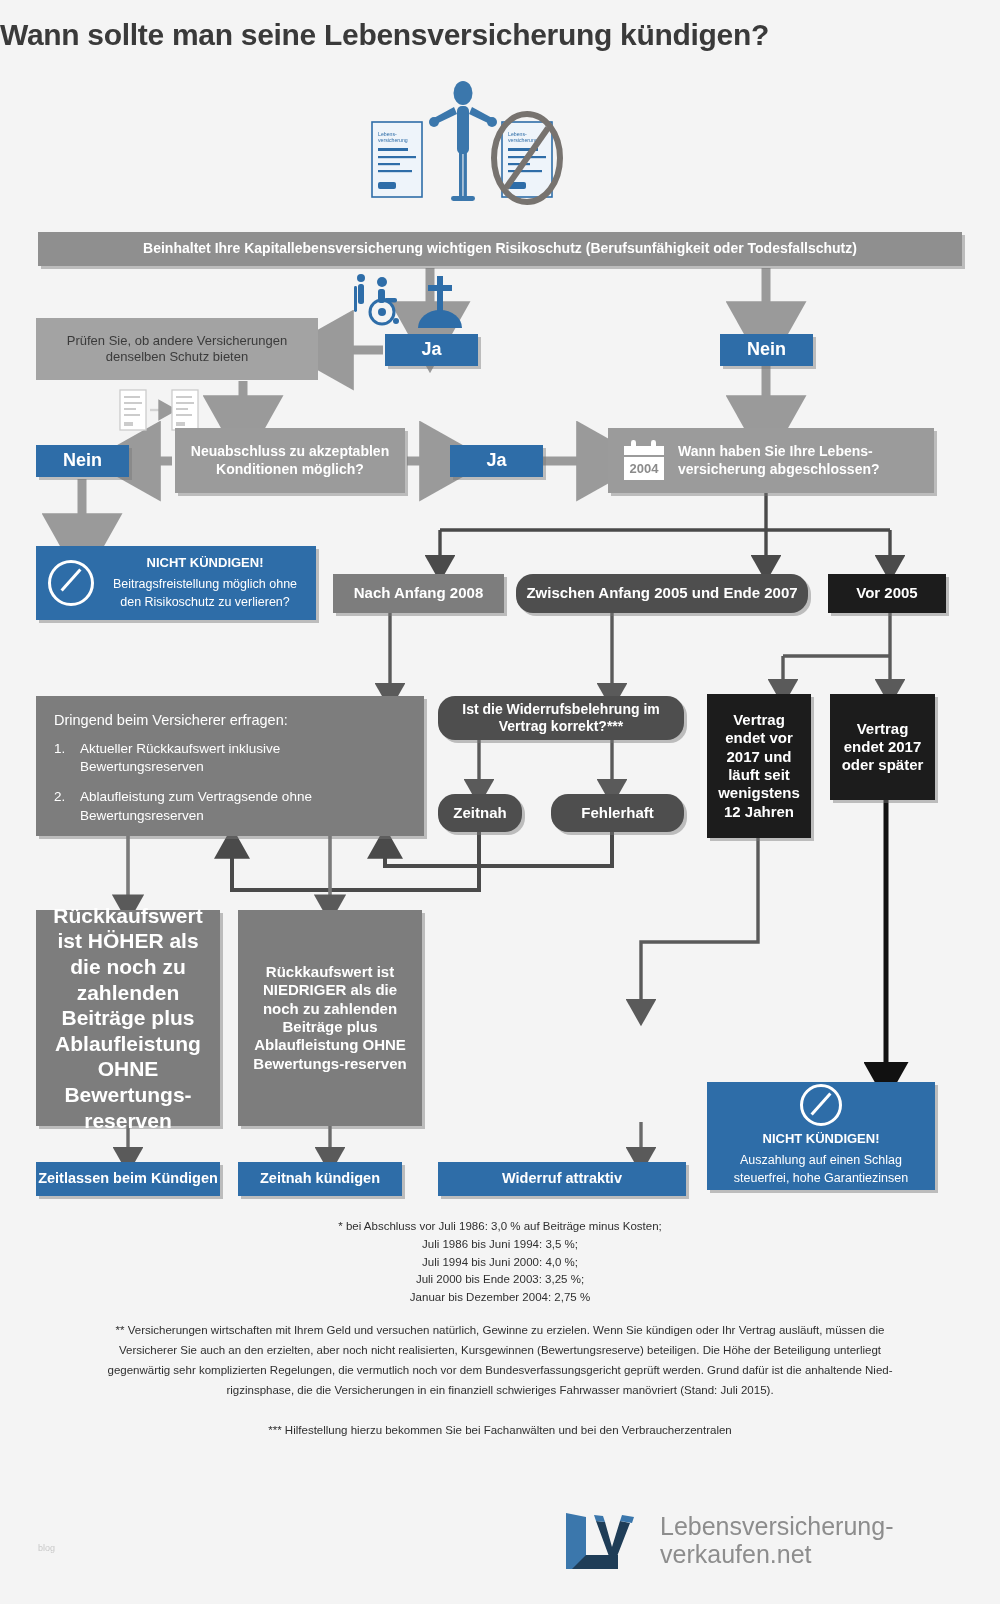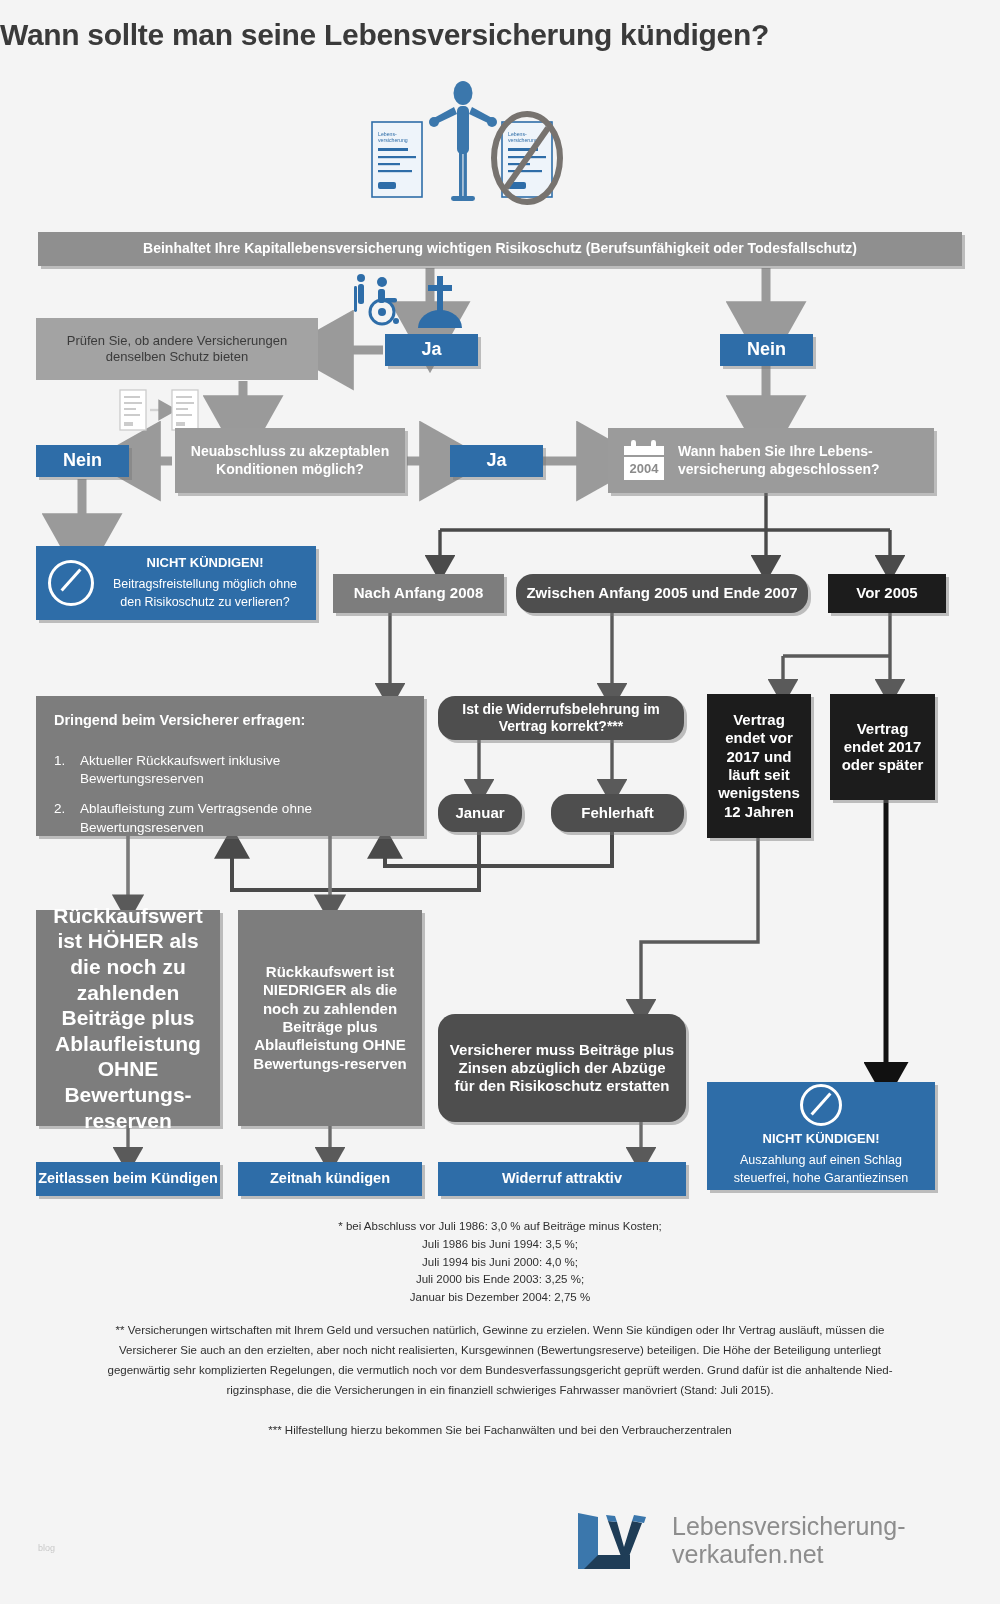--- a/index.html
+++ b/index.html
@@ -39,21 +39,21 @@
 
   
   .fnote{position:absolute;text-align:center;color:#2f2f2f;font-size:11.5px;line-height:1.55;}
   .fnote2{position:absolute;text-align:center;color:#2f2f2f;font-size:11.5px;line-height:1.75;}
 
   
   .ask-box{
     display:block;text-align:left;color:#fff;padding:16px 18px;
     background:#7d7d7d;box-shadow:3px 3px 0 rgba(120,120,120,.45);
   }
-  .ask-title{font-weight:bold;font-size:14.5px;margin-bottom:24px;}
+  .ask-title{font-weight:normal;font-size:14.5px;margin-bottom:12px;}
   .ask-row{display:flex;font-size:13.5px;line-height:1.35;margin-bottom:12px;}
   .ask-num{width:26px;flex:none;}
   .ask-txt{flex:1;}
 
   
   .noicon{
     width:40px;height:40px;border:3px solid #fff;border-radius:50%;
     position:relative;flex:none;
   }
   .noicon:after{
@@ -62,21 +62,21 @@
   }
   .nk-flex{display:flex;align-items:center;gap:12px;padding:8px 12px;text-align:center;}
   .nk-txt{flex:1;font-size:12.5px;line-height:1.45;font-weight:normal;}
   .nk-head{font-weight:bold;font-size:13px;display:block;margin-bottom:2px;}
 
   .nk-col{display:flex;flex-direction:column;align-items:center;justify-content:center;gap:4px;padding:8px 6px;}
   .nk-col .noicon{width:36px;height:36px;}
   .nk-col .nk-txt{font-size:12.5px;line-height:1.45;font-weight:normal;}
 
   
-  #logo{left:572px;top:1498px;width:380px;height:84px;display:flex;align-items:center;gap:14px;}
+  #logo{left:560px;top:1498px;width:380px;height:84px;display:flex;align-items:center;gap:14px;}
   #logo .lw{color:#8d8d8d;font-size:25px;line-height:1.12;font-weight:normal;}
   .blogtag{left:38px;top:1543px;font-size:9px;color:#c9c9c9;}
 </style>
 </head>
 <body>
 
 <div class="page">
 
   <div class="abs" id="title">Wann sollte man seine Lebensversicherung kündigen?</div>
 
@@ -319,21 +319,21 @@
       <span class="ask-num">2.</span>
       <span class="ask-txt">Ablaufleistung zum Vertragsende ohne Bewertungsreserven</span>
     </div>
   </div>
 
   <div class="abs box b-grey-dark" style="left:438px;top:696px;width:246px;height:44px;font-size:14px;">
     <span>Ist die Widerrufsbelehrung im Vertrag korrekt?***</span>
   </div>
 
   <div class="abs box b-grey-dark" style="left:438px;top:794px;width:84px;height:38px;font-size:15px;">
-    <span>Januar</span>
+    <span>Zeitnah</span>
   </div>
 
   <div class="abs box b-grey-dark" style="left:551px;top:794px;width:133px;height:38px;font-size:15px;">
     <span>Fehlerhaft</span>
   </div>
 
   <div class="abs box b-black" style="left:707px;top:694px;width:104px;height:144px;font-size:15px;padding:0 5px;">
     <span>Vertrag endet vor 2017 und läuft seit wenigstens 12 Jahren</span>
   </div>
 
@@ -342,37 +342,34 @@
   </div>
 
   <div class="abs box b-grey" style="left:36px;top:910px;width:184px;height:216px;font-size:21px;padding:1px 10px;">
     <span>Rückkaufswert ist HÖHER als die noch zu zahlenden Beiträge plus Ablaufleistung OHNE Bewertungs-reserven</span>
   </div>
 
   <div class="abs box b-grey" style="left:238px;top:910px;width:184px;height:216px;font-size:15px;padding:0 10px;">
     <span>Rückkaufswert ist NIEDRIGER als die noch zu zahlenden Beiträge plus Ablaufleistung OHNE Bewertungs-reserven</span>
   </div>
 
-  <div class="abs box b-grey-dark" style="left:438px;top:1014px;width:248px;height:108px;font-size:15px;padding:0 10px;">
-    <span>Versicherer muss Beiträge plus Zinsen abzüglich der Abzüge für den Risikoschutz erstatten</span>
-  </div>
 
   <div class="abs b-blue nk-col box" style="left:707px;top:1082px;width:228px;height:108px;">
     <span class="noicon"></span>
     <span class="nk-txt">
       <span class="nk-head">NICHT KÜNDIGEN!</span>
       <span>Auszahlung auf einen Schlag steuerfrei, hohe Garantiezinsen</span>
     </span>
   </div>
 
   <div class="abs box b-blue" style="left:36px;top:1162px;width:184px;height:34px;font-size:14.5px;">
     <span>Zeitlassen beim Kündigen</span>
   </div>
 
-  <div class="abs box b-blue" style="left:238px;top:1162px;width:184px;height:34px;font-size:14.5px;">
+  <div class="abs box b-blue" style="left:238px;top:1162px;width:164px;height:34px;font-size:14.5px;">
     <span>Zeitnah kündigen</span>
   </div>
 
   <div class="abs box b-blue" style="left:438px;top:1162px;width:248px;height:34px;font-size:14.5px;">
     <span>Widerruf attraktiv</span>
   </div>
 
   <div class="fnote" style="left:150px;top:1218px;width:700px;">
     <div>* bei Abschluss vor Juli 1986: 3,0 % auf Beiträge minus Kosten;</div>
     <div>Juli 1986 bis Juni 1994: 3,5 %;</div>

